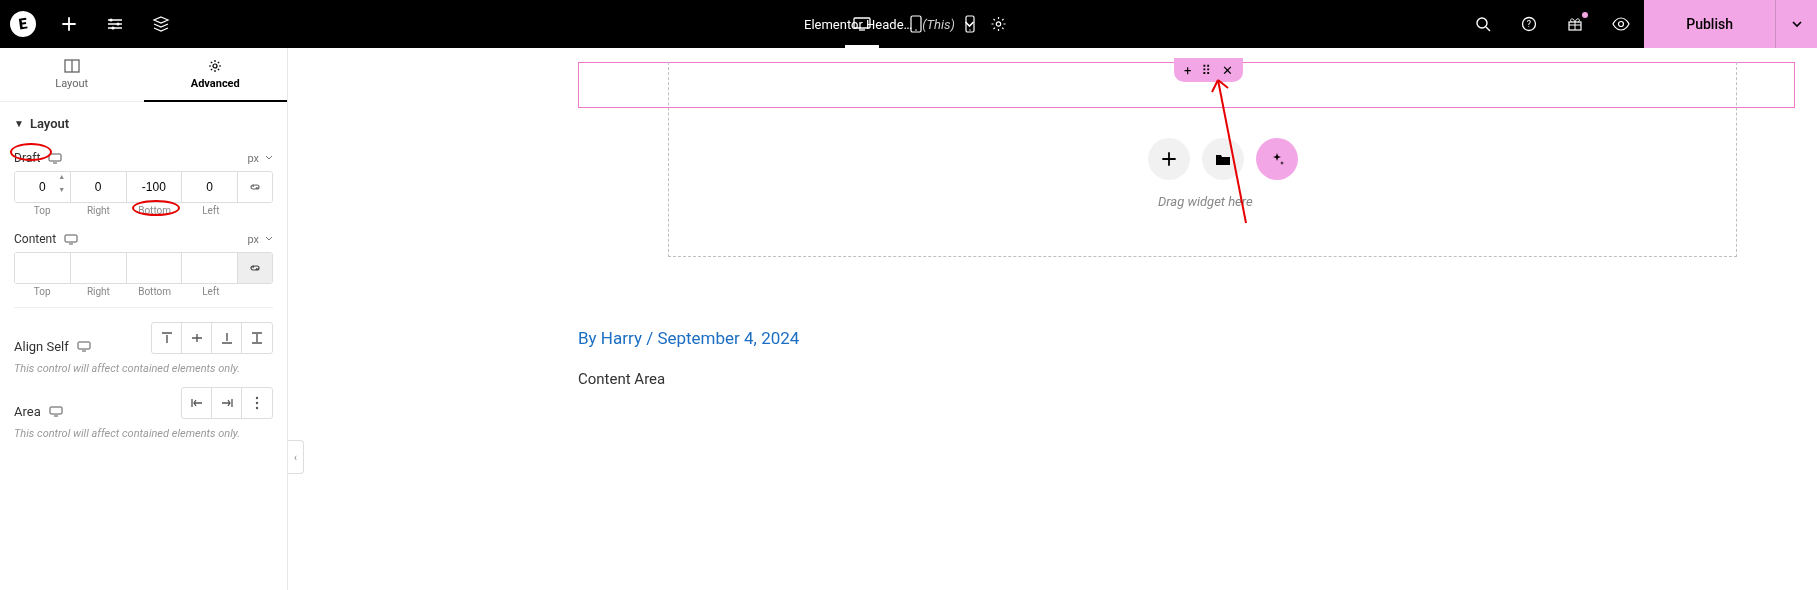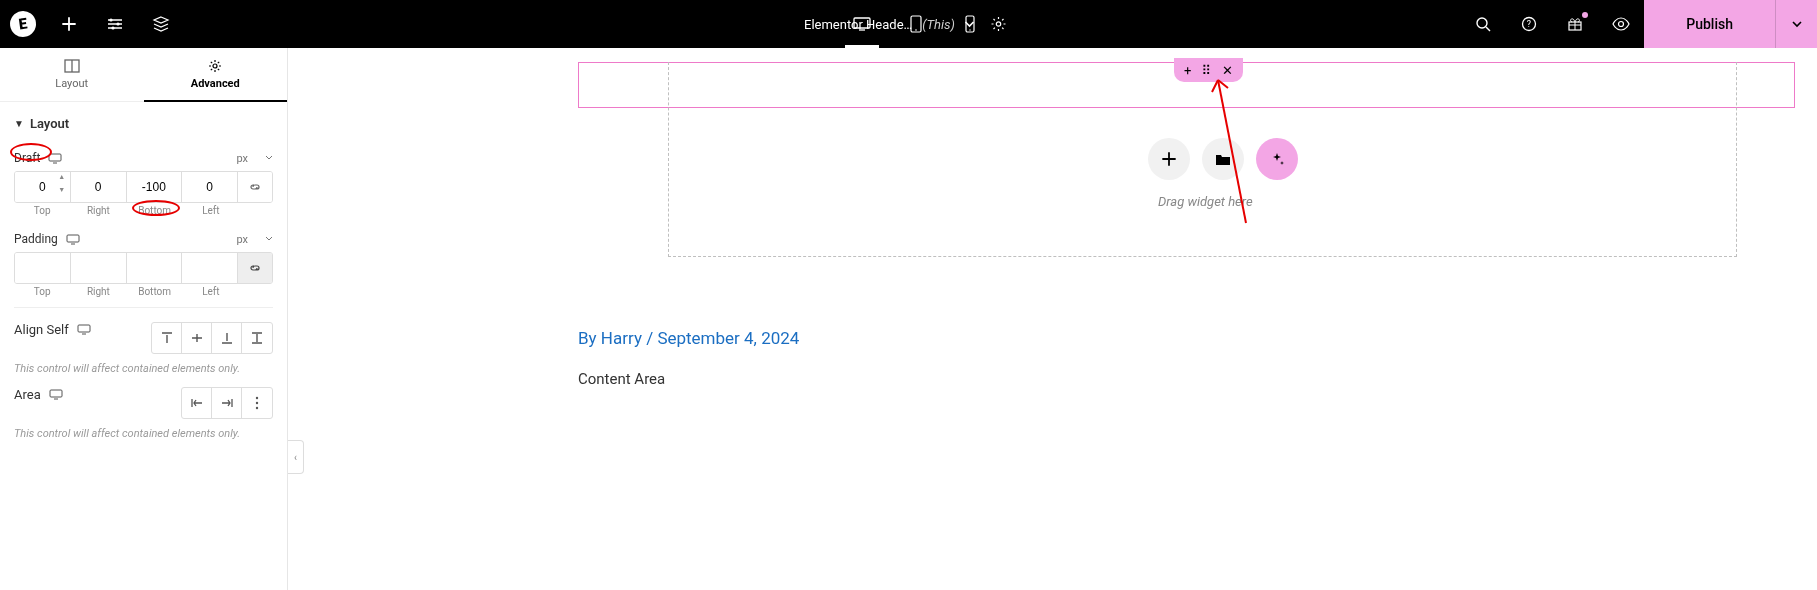--- a/index.html
+++ b/index.html
@@ -34,39 +34,39 @@
 .sb-tab.active { color: #000; font-weight: bold; }
 .sb-tab.active::after { content:""; position:absolute; bottom:-1px; left:0; right:0; height:2px; background:#000; }
 
 .sb-body { padding: 14px 14px 0 14px; overflow: hidden; }
 .sec-head { display: flex; align-items: center; gap: 6px; font-weight: 600; font-size: 13px; margin-bottom: 14px; }
 .sec-head .chev { font-size: 10px; }
 
 .ctrl-row { margin-bottom: 6px; }
 .ctrl-label-row { display: flex; align-items: center; justify-content: space-between; height: 26px; font-size: 12px; color: #333; }
 .ctrl-left { display: flex; align-items: center; gap: 8px; }
-.unit { font-size: 11px; color: #777; display: flex; align-items: center; gap: 17px; }
+.unit { font-size: 11px; color: #777; display: flex; align-items: center; gap: 6px; }
 
 .dim-grid { display: flex; border: 1px solid #ddd; border-radius: 3px; overflow: hidden; height: 32px; }
 .dim-cell { flex: 1; border-right: 1px solid #ddd; position: relative; }
 .dim-cell:last-child { border-right: none; flex: 0 0 34px; display:flex; align-items:center; justify-content:center; background:#fff; }
 .dim-cell input { width: 100%; height: 100%; border: none; text-align: center; font-size: 12px; padding: 0; outline: none; }
 .dim-cell.link-active { background:#eee; }
 .dim-spin { position: absolute; right: 2px; top: 2px; bottom: 2px; width: 12px; display: flex; flex-direction: column; }
 .dim-spin span { flex:1; font-size:7px; line-height:1; text-align:center; color:#888; cursor:pointer; }
 .dim-labels { display: flex; font-size: 10px; color: #888; margin-top: 2px; }
 .dim-labels span { flex: 1; text-align: center; }
 .dim-labels .spacer { flex: 0 0 34px; }
 
 .red-circle { position: absolute; border: 2px solid #e60000; border-radius: 50%; pointer-events: none; }
 
 .note { font-size: 11px; color: #9a9a9a; font-style: italic; margin: 8px 0 12px; }
 .divider { height: 1px; background: #eee; margin: 10px 0 14px; }
 
-.align-row { display: flex; align-items: flex-start; justify-content: space-between; height: 32px; }
+.align-row { display: flex; align-items: flex-end; justify-content: space-between; height: 32px; }
 .align-btns, .order-btns { display: flex; border: 1px solid #ddd; border-radius: 3px; overflow: hidden; }
 .align-btns .ab, .order-btns .ob { width: 30px; height: 30px; border-right: 1px solid #ddd; display:flex; align-items:center; justify-content:center; cursor:pointer; font-size:12px; }
 .align-btns .ab:last-child, .order-btns .ob:last-child { border-right:none; }
 
 
 .canvas { flex: 1; position: relative; background: #fff; }
 .sel-border { position: absolute; left: 290px; right: 22px; top: 14px; height: 46px; border: 1px solid #ee7ac9; }
 .container-box { position:absolute; left: 380px; right: 80px; top: 14px; height: 195px; border: 1px dashed #bfbfbf; border-top: none; }
 .logo-text { position: absolute; left: 380px; top: 18px; font-size: 28px; font-weight: 700; color: #5aa9d6; letter-spacing: -0.5px; }
 .tab-handle { position: absolute; top: 10px; left: 886px; background: #f3a6e5; border-radius: 0 0 10px 10px; height: 24px; padding: 0 10px; display:flex; align-items:center; gap:10px; }
@@ -258,21 +258,21 @@
             <span>Left</span>
             <span class="spacer"></span>
           </div>
           <div class="red-circle" style="left:-4px; top:-2px; width:42px; height:18px;"></div>
           <div class="red-circle" style="left:118px; top:55px; width:48px; height:16px;"></div>
         </div>
 
         <div class="ctrl-row" style="margin-top:10px;">
           <div class="ctrl-label-row">
             <div class="ctrl-left">
-              <span>Padding</span>
+              <span>Content</span>
               <span>
                 <svg width="14" height="11" viewBox="0 0 14 11">
                     <rect x="1" y="1" width="12" height="7" rx="1" stroke="#555" fill="none"></rect>
                     <path d="M5 10h4" stroke="#555"></path>
                   </svg>
               </span>
             </div>
             <div class="unit">
               <span>px</span>
               <svg width="8" height="8" viewBox="0 0 8 8">

